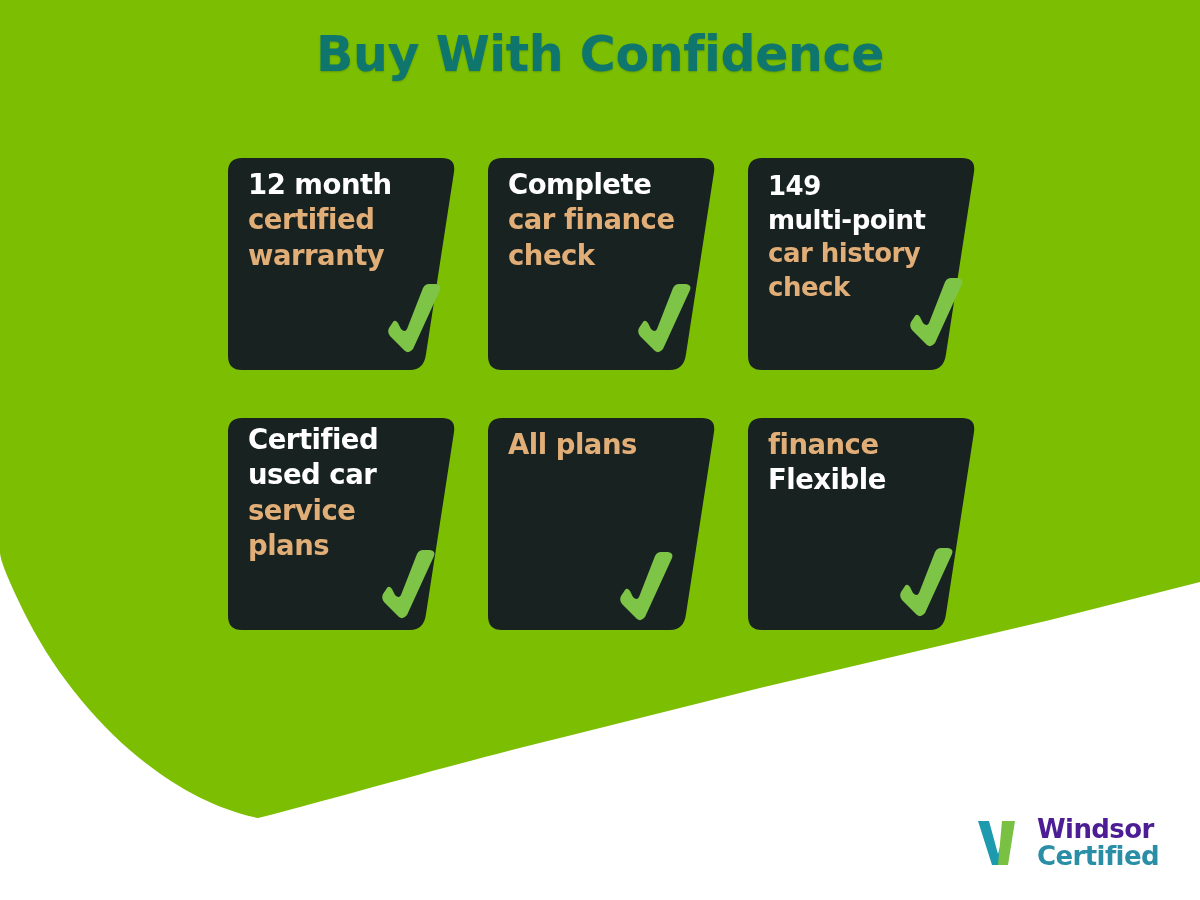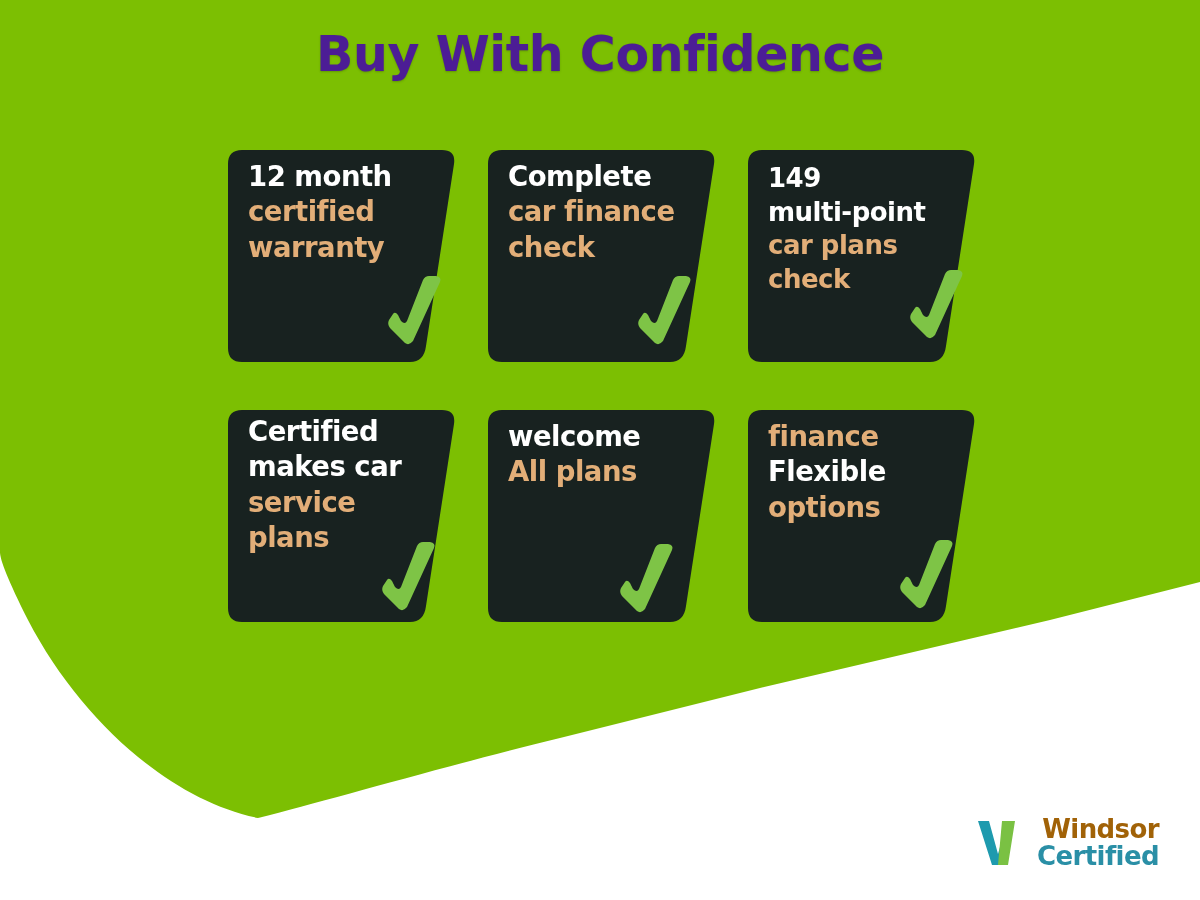--- a/index.html
+++ b/index.html
@@ -33,41 +33,41 @@
   
   #page-title {
     position: absolute;
     top: 26px;
     left: 0;
     width: 1200px;
     text-align: center;
     font-size: 49px;
     font-weight: bold;
     letter-spacing: -0.4px;
-    color: #4c1d95;
+    color: #0f766e;
     font-family: "DejaVu Sans", sans-serif;
     text-shadow: 0 1px 2px rgba(40,70,0,0.30);
   }
 
   
   #card-grid {
     position: absolute;
     left: 228px;
     top: 138px;
     width: 752px;
   }
   .card-row {
     position: relative;
     height: 260px;
   }
   .card-row.row-2 { margin-top: 0px; }
 
   .benefit-card {
     position: absolute;
-    top: 4px;
+    top: 12px;
     width: 248px;
     height: 228px;
   }
   .benefit-card.col-1 { left: 0px; }
   .benefit-card.col-2 { left: 260px; }
   .benefit-card.col-3 { left: 520px; }
 
   .card-shape {
     position: absolute;
     inset: 0;
@@ -121,21 +121,21 @@
   #logo-mark { width: 52px; height: 50px; flex: none; }
   #logo-wordmark {
     display: flex;
     flex-direction: column;
     line-height: 1.02;
     font-family: "DejaVu Sans", sans-serif;
     font-size: 26px;
     font-weight: bold;
     letter-spacing: -0.6px;
   }
-  #logo-word-1 { color: #a16207; text-align: right; }
+  #logo-word-1 { color: #4c1d95; }
   #logo-word-2 { color: #2a8fa6; }
 </style>
 </head>
 <body>
 
 <div id="stage">
 
   <svg id="green-backdrop" viewBox="0 0 1200 900" preserveAspectRatio="none">
     <path d="M 0,0 L 1200,0 L 1200,582 L 1050,620 L 760,688 L 560,738
              C 430,770 330,800 258,818
@@ -180,70 +180,68 @@
       </div>
 
       <div class="benefit-card col-3 tight">
         <svg class="card-shape" viewBox="0 0 248 212">
           <path d="M 14,0 L 214,0 Q 228,0 226,14 L 198,196 Q 196,212 182,212 L 14,212
                    Q 0,212 0,198 L 0,14 Q 0,0 14,0 Z" fill="#182220"></path>
         </svg>
         <div class="card-body" style="padding-top:20px;">
           <div class="card-line primary">149</div>
           <div class="card-line primary">multi-point</div>
-          <div class="card-line accent">car plans</div>
+          <div class="card-line accent">car history</div>
           <div class="card-line accent">check</div>
         </div>
         <svg class="check-icon" style="left:160px; top:128px;" viewBox="0 0 56 70">
           <path d="M 7,38 L 3,44 Q 1,48 4,52 L 19,67 Q 23,70 27,65 L 54,6 Q 56,1 50,0 L 43,0 Q 39,0 37,4 L 21,45 Q 19,49 15,45 L 12,39 Q 9,35 7,38 Z" fill="#7EC446"></path>
         </svg>
       </div>
     </div>
 
     <div class="card-row row-2">
 
       <div class="benefit-card col-1">
         <svg class="card-shape" viewBox="0 0 248 212">
           <path d="M 14,0 L 214,0 Q 228,0 226,14 L 198,196 Q 196,212 182,212 L 14,212
                    Q 0,212 0,198 L 0,14 Q 0,0 14,0 Z" fill="#182220"></path>
         </svg>
         <div class="card-body" style="padding-top:12px;">
           <div class="card-line primary">Certified</div>
-          <div class="card-line primary">makes car</div>
+          <div class="card-line primary">used car</div>
           <div class="card-line accent">service</div>
           <div class="card-line accent">plans</div>
         </div>
         <svg class="check-icon" style="left:152px; top:140px;" viewBox="0 0 56 70">
           <path d="M 7,38 L 3,44 Q 1,48 4,52 L 19,67 Q 23,70 27,65 L 54,6 Q 56,1 50,0 L 43,0 Q 39,0 37,4 L 21,45 Q 19,49 15,45 L 12,39 Q 9,35 7,38 Z" fill="#7EC446"></path>
         </svg>
       </div>
 
       <div class="benefit-card col-2">
         <svg class="card-shape" viewBox="0 0 248 212">
           <path d="M 14,0 L 214,0 Q 228,0 226,14 L 198,196 Q 196,212 182,212 L 14,212
                    Q 0,212 0,198 L 0,14 Q 0,0 14,0 Z" fill="#182220"></path>
         </svg>
         <div class="card-body">
-          <div class="card-line primary">welcome</div>
           <div class="card-line accent">All plans</div>
         </div>
         <svg class="check-icon" style="left:130px; top:142px;" viewBox="0 0 56 70">
           <path d="M 7,38 L 3,44 Q 1,48 4,52 L 19,67 Q 23,70 27,65 L 54,6 Q 56,1 50,0 L 43,0 Q 39,0 37,4 L 21,45 Q 19,49 15,45 L 12,39 Q 9,35 7,38 Z" fill="#7EC446"></path>
         </svg>
       </div>
 
       <div class="benefit-card col-3">
         <svg class="card-shape" viewBox="0 0 248 212">
           <path d="M 14,0 L 214,0 Q 228,0 226,14 L 198,196 Q 196,212 182,212 L 14,212
                    Q 0,212 0,198 L 0,14 Q 0,0 14,0 Z" fill="#182220"></path>
         </svg>
         <div class="card-body">
           <div class="card-line accent">finance</div>
           <div class="card-line primary">Flexible</div>
-          <div class="card-line accent">options</div>
         </div>
         <svg class="check-icon" style="left:150px; top:138px;" viewBox="0 0 56 70">
           <path d="M 7,38 L 3,44 Q 1,48 4,52 L 19,67 Q 23,70 27,65 L 54,6 Q 56,1 50,0 L 43,0 Q 39,0 37,4 L 21,45 Q 19,49 15,45 L 12,39 Q 9,35 7,38 Z" fill="#7EC446"></path>
         </svg>
       </div>
     </div>
 
   </div>
 
   <div id="brand-logo">

